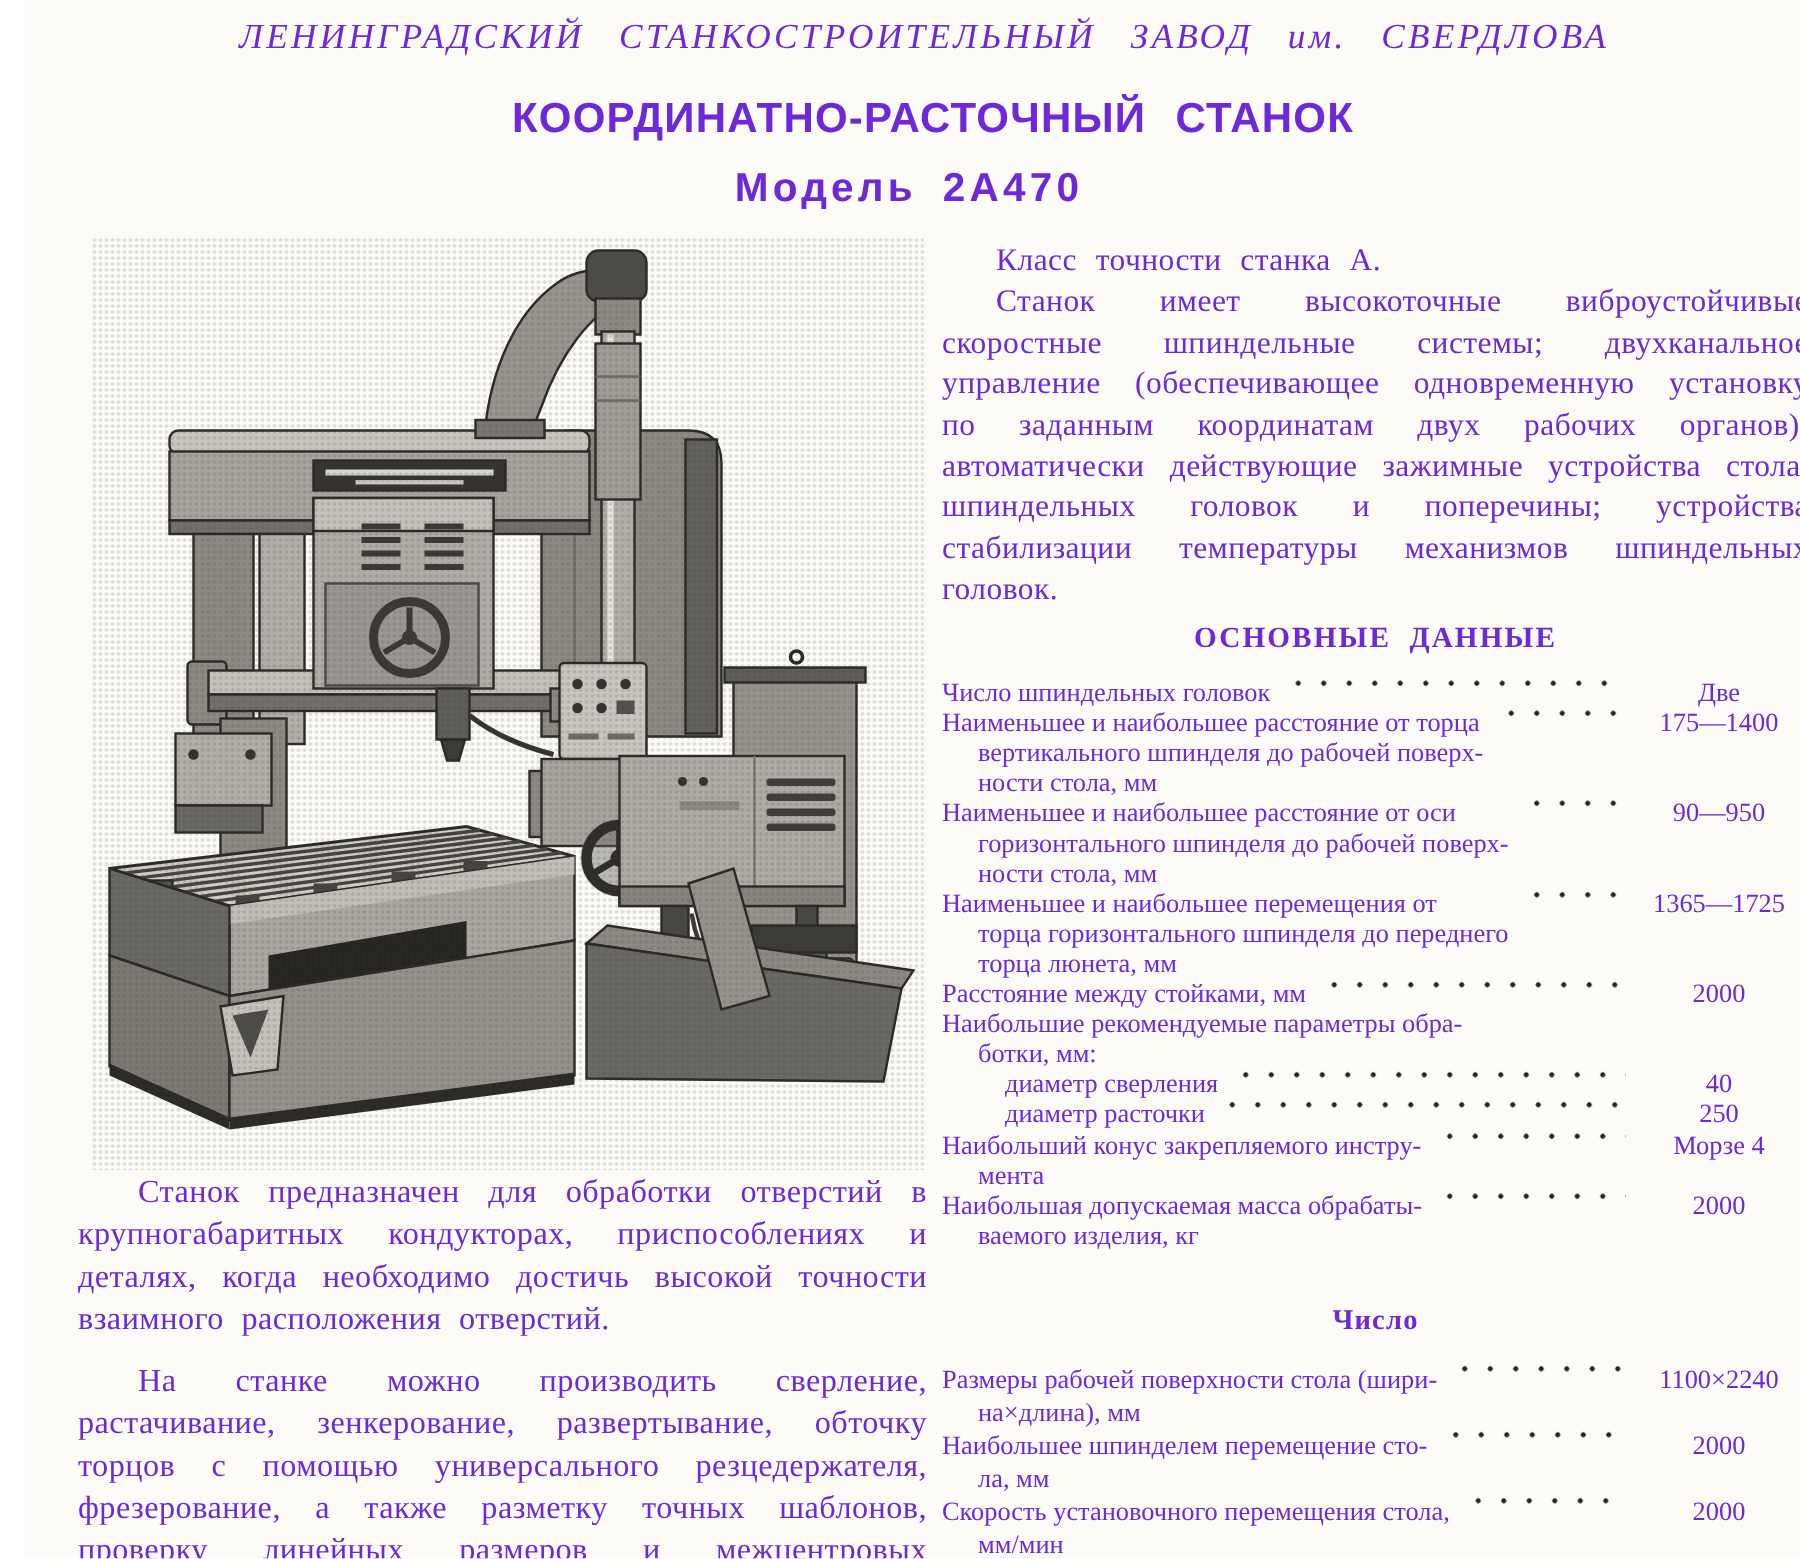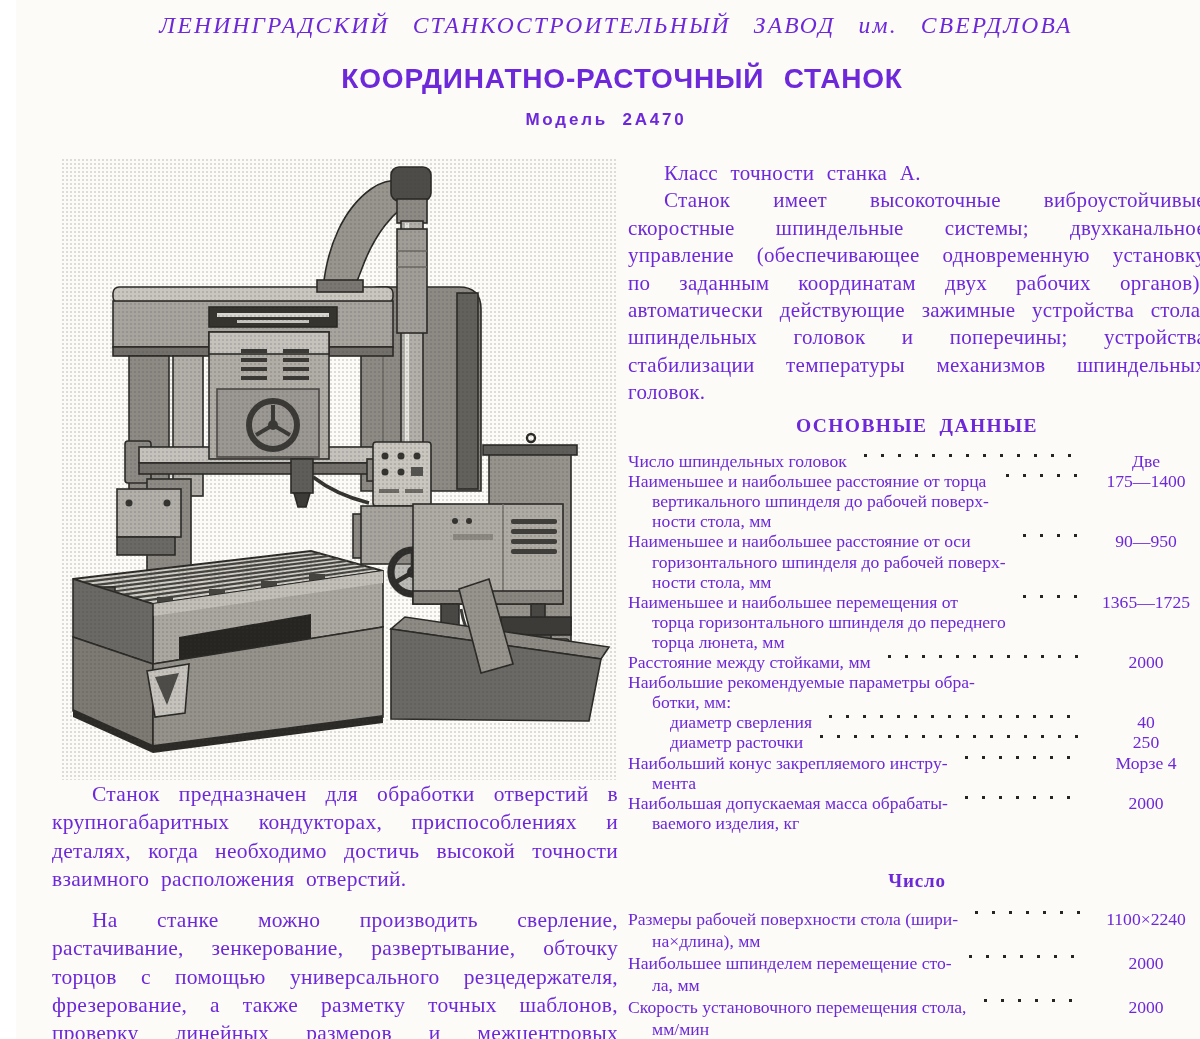--- a/index.html
+++ b/index.html
@@ -22,21 +22,21 @@
   .doc-title {
     position:absolute; left:0; top:63px; width:1180px;
     text-align:center;
     font-family:"Liberation Sans", sans-serif; font-weight:bold;
     font-size:28px; letter-spacing:0.8px; word-spacing:11px;padding-left:16px;
   }
   .doc-model {
     position:absolute; left:0; top:110px; width:1180px;
     text-align:center;
     font-family:"Liberation Sans", sans-serif; font-weight:bold;
-    font-size:17px; letter-spacing:2.8px; word-spacing:7px;
+    font-size:27px; letter-spacing:2.8px; word-spacing:7px;
   }
   
   .photo {
     position:absolute; left:45px; top:158px; width:555px; height:622px;
   }
   .photo svg { display:block; width:100%; height:100%; }
   .photo::after {
     content:""; position:absolute; inset:0; pointer-events:none;
     background-image:radial-gradient(rgba(60,58,54,.16) 1px, transparent 1.4px);
     background-size:4px 4px;

